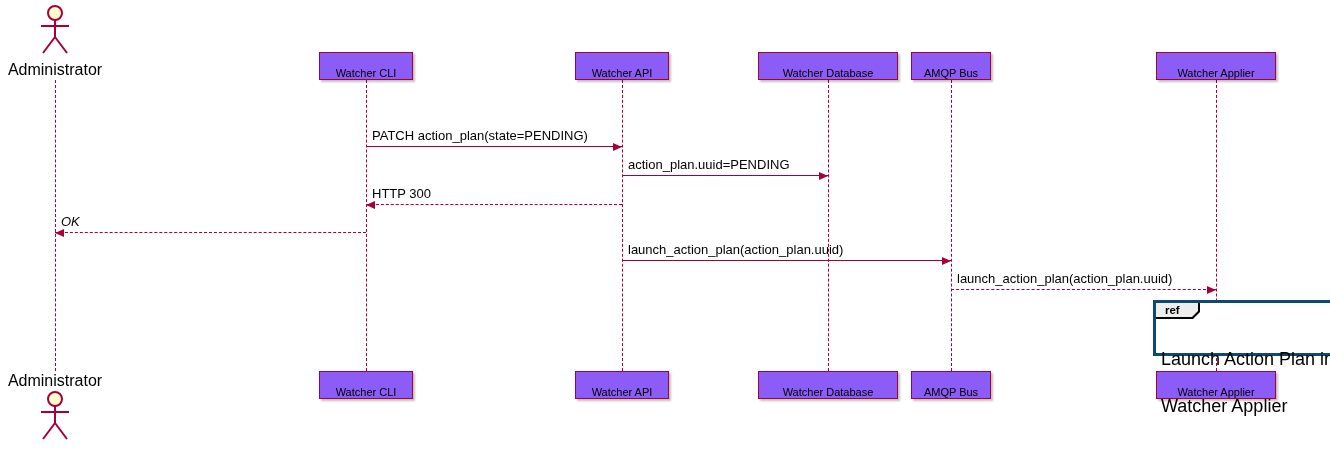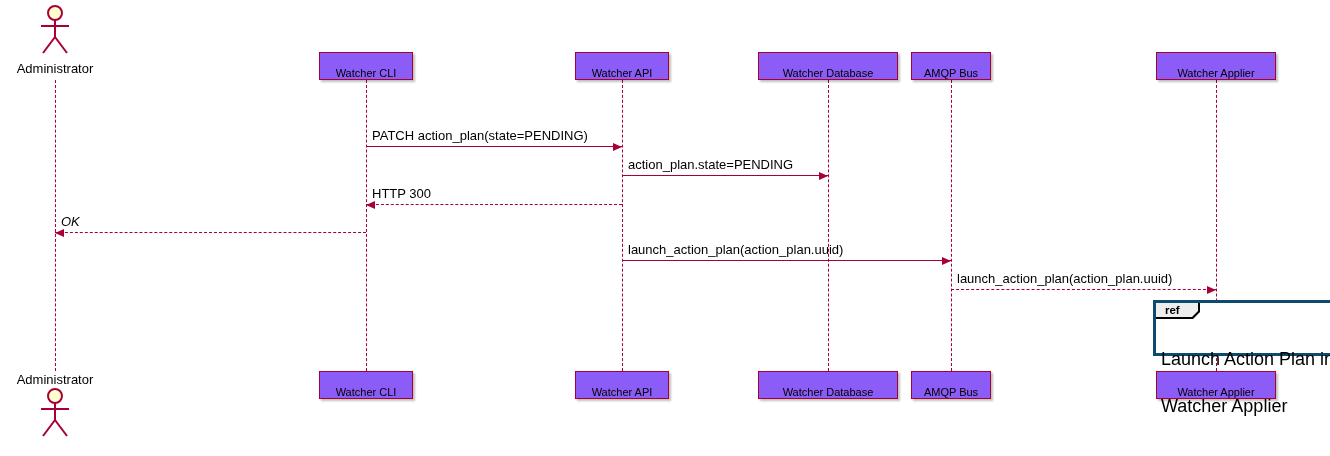--- a/index.html
+++ b/index.html
@@ -26,21 +26,21 @@
     border-top:1px solid #A80036;
   }
   .msg-line.dashed{border-top-style:dashed;}
   .arrowhead{
     position:absolute;bottom:-4px;width:0;height:0;
     border-top:4px solid transparent;border-bottom:4px solid transparent;
   }
   .arrowhead.right{right:0;border-left:9px solid #A80036;}
   .arrowhead.left{left:0;border-right:9px solid #A80036;}
   .actor-box{position:absolute;width:100px;text-align:center;}
-  .actor-label{font-size:13px;margin-top:1px;}
+  .actor-label{font-size:16px;margin-top:1px;}
   .ref-frame{
     position:absolute;left:1153px;top:300px;width:188px;height:56px;
     background:#ffffff;border:3px solid #0c4a6e;box-sizing:border-box;
   }
   .ref-tab{position:absolute;top:0;left:0;width:44px;height:16px;background:#000;
     clip-path:polygon(0 0,100% 0,100% 9px,37px 16px,0 16px);}
   .ref-tab-fill{position:absolute;top:0;left:0;width:42px;height:14px;background:#EEEEEE;
     clip-path:polygon(0 0,100% 0,100% 8px,36px 14px,0 14px);}
   .ref-tab-text{position:absolute;top:0;left:9px;font-size:11.5px;font-weight:bold;line-height:14px;}
   .ref-body{position:absolute;top:17px;left:5px;right:3px;font-size:18px;line-height:1.3;margin-top:28px;}
@@ -85,21 +85,21 @@
     </div>
 
 
   <div class="msg" style="left:366px;top:129px;width:256px;text-decoration:underline;">
     <div class="msg-label">PATCH action_plan(state=PENDING)</div>
     <div class="msg-line"></div>
     <div class="arrowhead right"></div>
   </div>
 
   <div class="msg" style="left:622px;top:158px;width:206px;">
-    <div class="msg-label">action_plan.state=PENDING</div>
+    <div class="msg-label">action_plan.uuid=PENDING</div>
     <div class="msg-line"></div>
     <div class="arrowhead right"></div>
   </div>
 
   <div class="msg" style="left:366px;top:187px;width:256px;">
     <div class="msg-label">HTTP 300</div>
     <div class="msg-line dashed"></div>
     <div class="arrowhead left"></div>
   </div>
 

